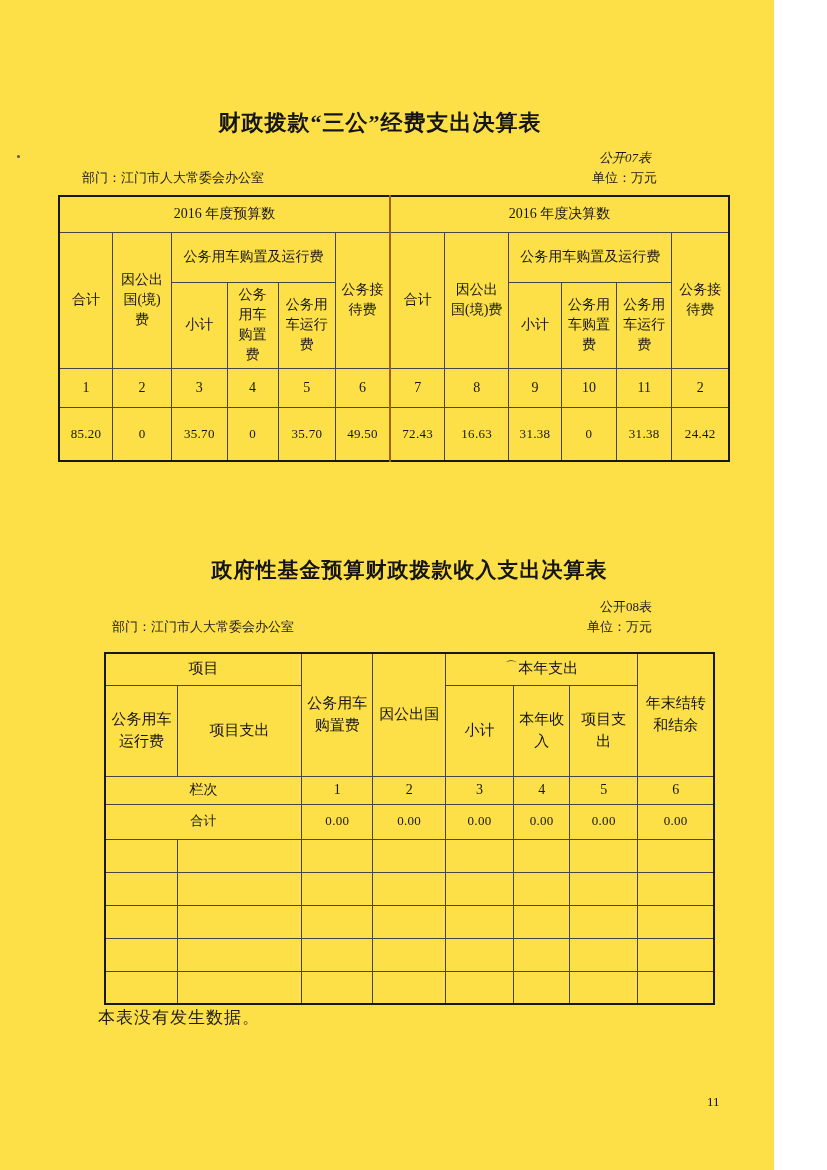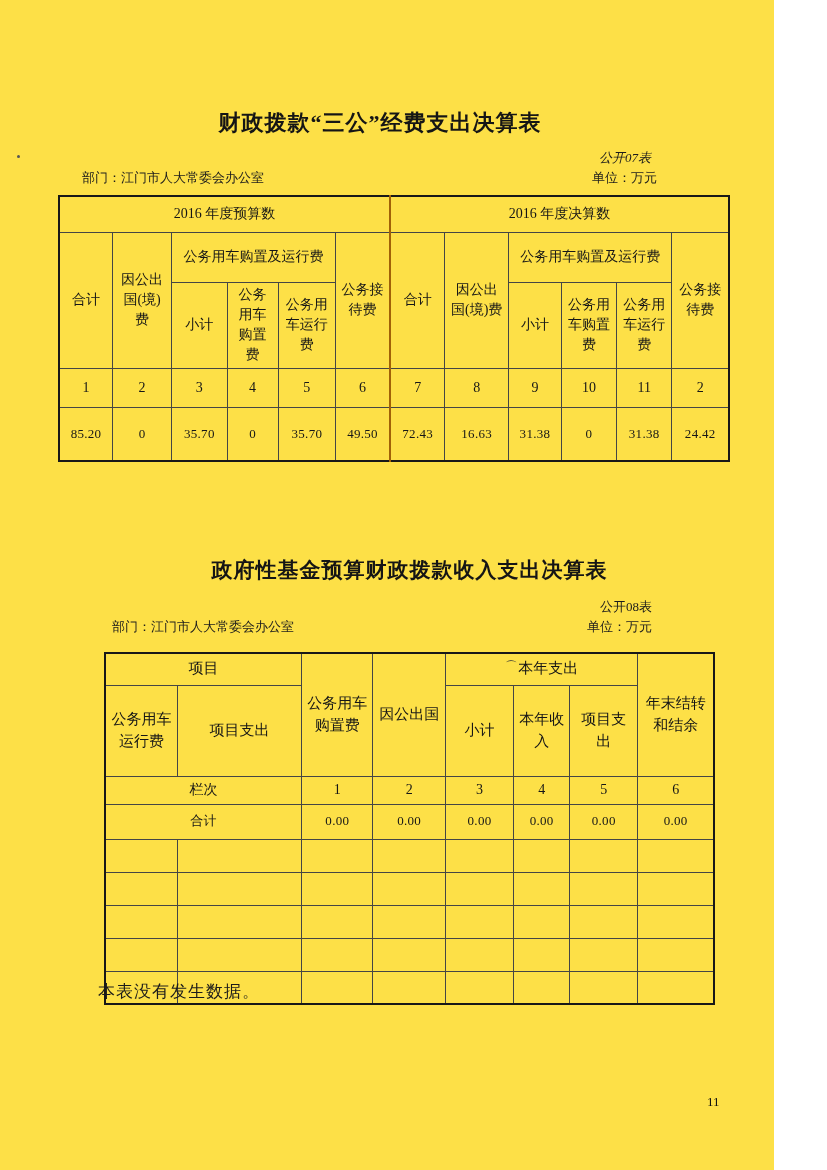--- a/index.html
+++ b/index.html
@@ -70,21 +70,21 @@
   #table2 tr.r2-total td { font-size: 13px; letter-spacing: 0.3px; }
 
   .brace {
     font-size: 12px;
     color: #333;
     vertical-align: 3px;
     margin-right: 1px;
   }
   .note {
     position: absolute;
-    top: 980px;
+    top: 1006px;
     left: 98px;
     font-size: 17px;
     color: #1b1b1b;
     letter-spacing: 1px;
   }
   .pagenum {
     position: absolute;
     top: 1094px;
     left: 707px;
     font-size: 13px;

